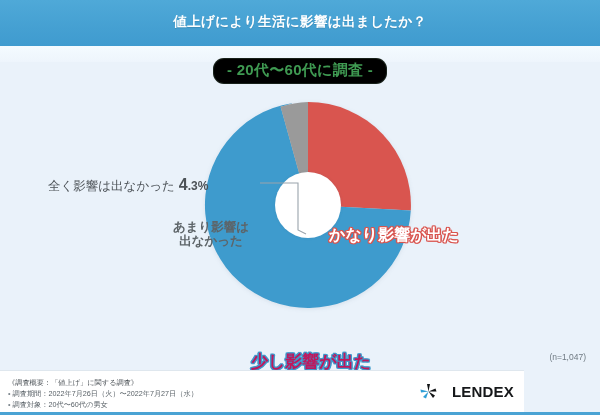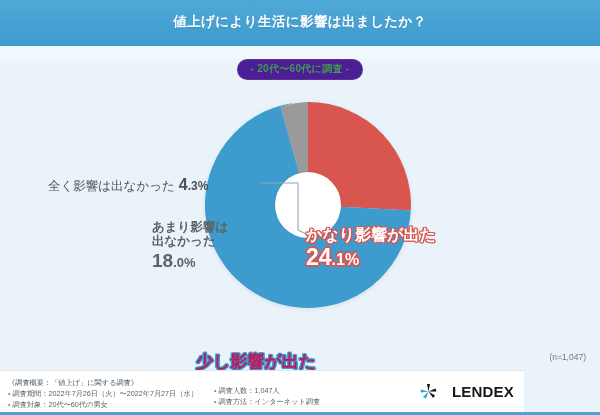--- a/index.html
+++ b/index.html
@@ -27,38 +27,38 @@
   }
   .header-fade{
     position:absolute;left:0;top:46px;width:600px;height:16px;
     background:linear-gradient(180deg,#f4fbff 0%,#eef5fc 100%);
   }
 
   
   .badge-wrap{position:absolute;left:0;right:0;top:58px;text-align:center;}
   .badge{
     display:inline-block;padding:3px 14px 4px;border-radius:11px;
-    background:#4c1d95;color:#3f9a52;font-size:10px;font-weight:bold;
+    background:#000000;color:#3f9a52;font-size:15px;font-weight:bold;
     letter-spacing:.3px;box-shadow:0 0 0 1px rgba(130,180,140,.18) inset;
   }
 
   
   .stage{position:absolute;left:0;top:80px;width:600px;height:272px;}
 
   .donut{
     position:absolute;left:203px;top:20px;width:210px;height:210px;border-radius:50%;
     filter:drop-shadow(0 1px 2px rgba(40,70,100,.10));
   }
   .donut-hole{
     position:absolute;left:275px;top:92px;width:66px;height:66px;border-radius:50%;
     background:#ffffff;box-shadow:0 0 3px rgba(60,90,120,.13);
   }
 
   
-  .slice-label{position:absolute;line-height:1.12;}
+  .slice-label{position:absolute;text-align:center;line-height:1.12;}
   .slice-label .txt{display:block;font-weight:bold;}
   .slice-label .pct{display:block;font-weight:bold;}
 
   
   .lbl-red{left:306px;top:146px;width:176px;}
   .lbl-red .txt{
     font-size:16px;color:#ffffff;
     text-shadow:-1.4px 0 #d9554f,1.4px 0 #d9554f,0 -1.4px #d9554f,0 1.4px #d9554f,
                 -1px -1px #d9554f,1px -1px #d9554f,-1px 1px #d9554f,1px 1px #d9554f;
   }
@@ -145,32 +145,30 @@
       <path d="M105,105 L207.8,110.5 A103,103 0 1,1 88.7,3.3 Z" fill="#3e9bcd"></path>
 
       <path d="M105,105 L88.7,3.3 A103,103 0 0,1 77.6,6.8 Z" fill="#c8cbcc"></path>
 
       <path d="M105,105 L77.6,6.8 A103,103 0 0,1 105,2 Z" fill="#9a9a9a"></path>
     </svg>
     <div class="donut-hole"></div>
 
     <div class="slice-label lbl-red">
       <span class="txt">かなり影響が出た</span>
-      <span class="pct"><span>24</span><span class="sm">.1%</span></span>
     </div>
 
     <div class="slice-label lbl-blue">
       <span class="txt">少し影響が出た</span>
       <span class="pct"><span>53</span><span class="sm">.6%</span></span>
     </div>
 
     <div class="slice-label lbl-gray">
       <span class="txt">あまり影響は</span>
       <span class="txt">出なかった</span>
-      <span class="pct"><span>18</span><span class="sm">.0%</span></span>
     </div>
 
     <div class="lbl-outside">
       <span class="txt">全く影響は出なかった</span><span class="pct"><span>4</span><span class="sm">.3%</span></span>
     </div>
     <svg class="leader" width="58" height="60">
       <polyline points="0,5 38,5 38,52 46,56" fill="none" stroke="#9aa4ac" stroke-width="1.1"></polyline>
     </svg>
 
   </div>
@@ -178,24 +176,20 @@
   <div class="n-note">(n=1,047)</div>
 
   <div class="footer">
 
     <div class="f-col f-c1">
       <div class="f-title">《調査概要：「値上げ」に関する調査》</div>
       <div class="f-li">調査期間：2022年7月26日（火）〜2022年7月27日（水）</div>
       <div class="f-li">調査対象：20代〜60代の男女</div>
     </div>
 
-    <div class="f-col f-c2">
-      <div class="f-li">調査人数：1,047人</div>
-      <div class="f-li">調査方法：インターネット調査</div>
-    </div>
 
 
     <div class="logo">
       <svg class="logo-mark" viewBox="0 0 34 34">
         <g>
           <path d="M17 17 L14 2 L20 2 Z" fill="#111315"></path>
           <path d="M17 17 L31 11 L33 17 Z" fill="#111315"></path>
           <path d="M17 17 L30 25 L26 30 Z" fill="#111315"></path>
           <path d="M17 17 L12 31 L6 28 Z" fill="#2f9fd6"></path>
           <path d="M17 17 L2 19 L1 13 Z" fill="#2f9fd6"></path>

